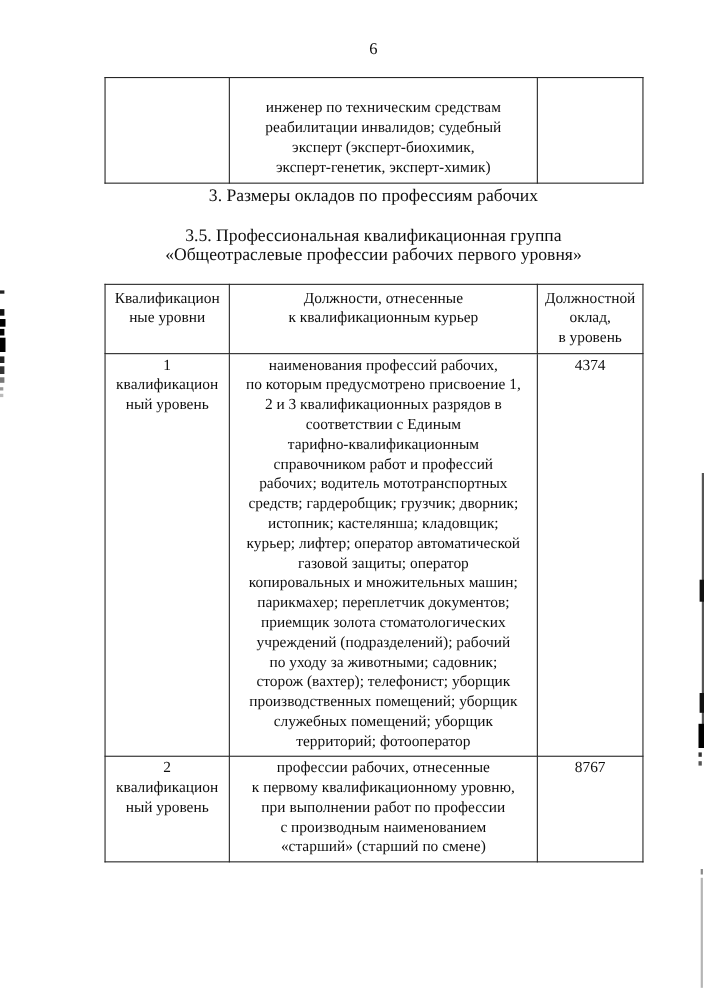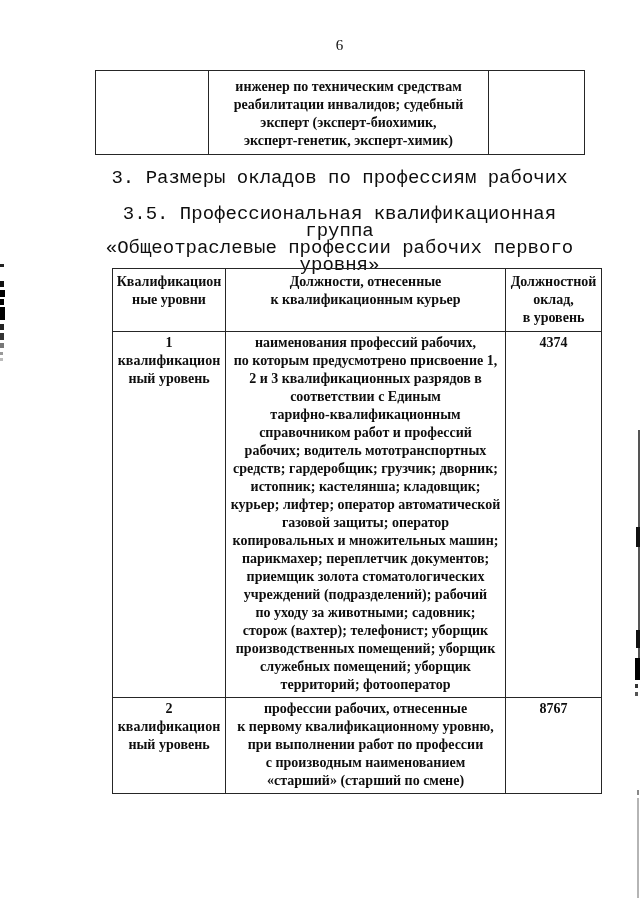--- a/index.html
+++ b/index.html
@@ -30,36 +30,35 @@
     border-collapse: collapse;
     table-layout: fixed;
     width: 489px;
     font-size: 14px;
     line-height: 18px;
   }
   .doc-table td, .doc-table th {
     border: 1px solid #262626;
     vertical-align: top;
     text-align: center;
-    padding: 7px 2px 4px 2px;
-    font-weight: bold;
+    padding: 19px 2px 4px 2px;
+    font-weight: normal;
     overflow: hidden;
   }
   .preline { white-space: pre-line; }
   .h-center {
     position: absolute;
     left: 95px;
     width: 489px;
     text-align: center;
-    font-size: 19px;
+    font-size: 16px;
     line-height: 17px;
-    font-family: Liberation Mono, monospace;
   }
   .continuation-table { top: 70px; left: 95px; }
-  .main-table { top: 268px; left: 95px; margin-left: 17px; }
+  .main-table { top: 258px; left: 95px; }
   .main-table th { padding-top: 4px; padding-bottom: 4px; }
   .main-table .body-cell { padding-top: 2px; padding-bottom: 3px; }
   .artifact { position: absolute; }
   .artifact div { position: absolute; }
 </style>
 </head>
 <body>
 
 <div class="page">
 

